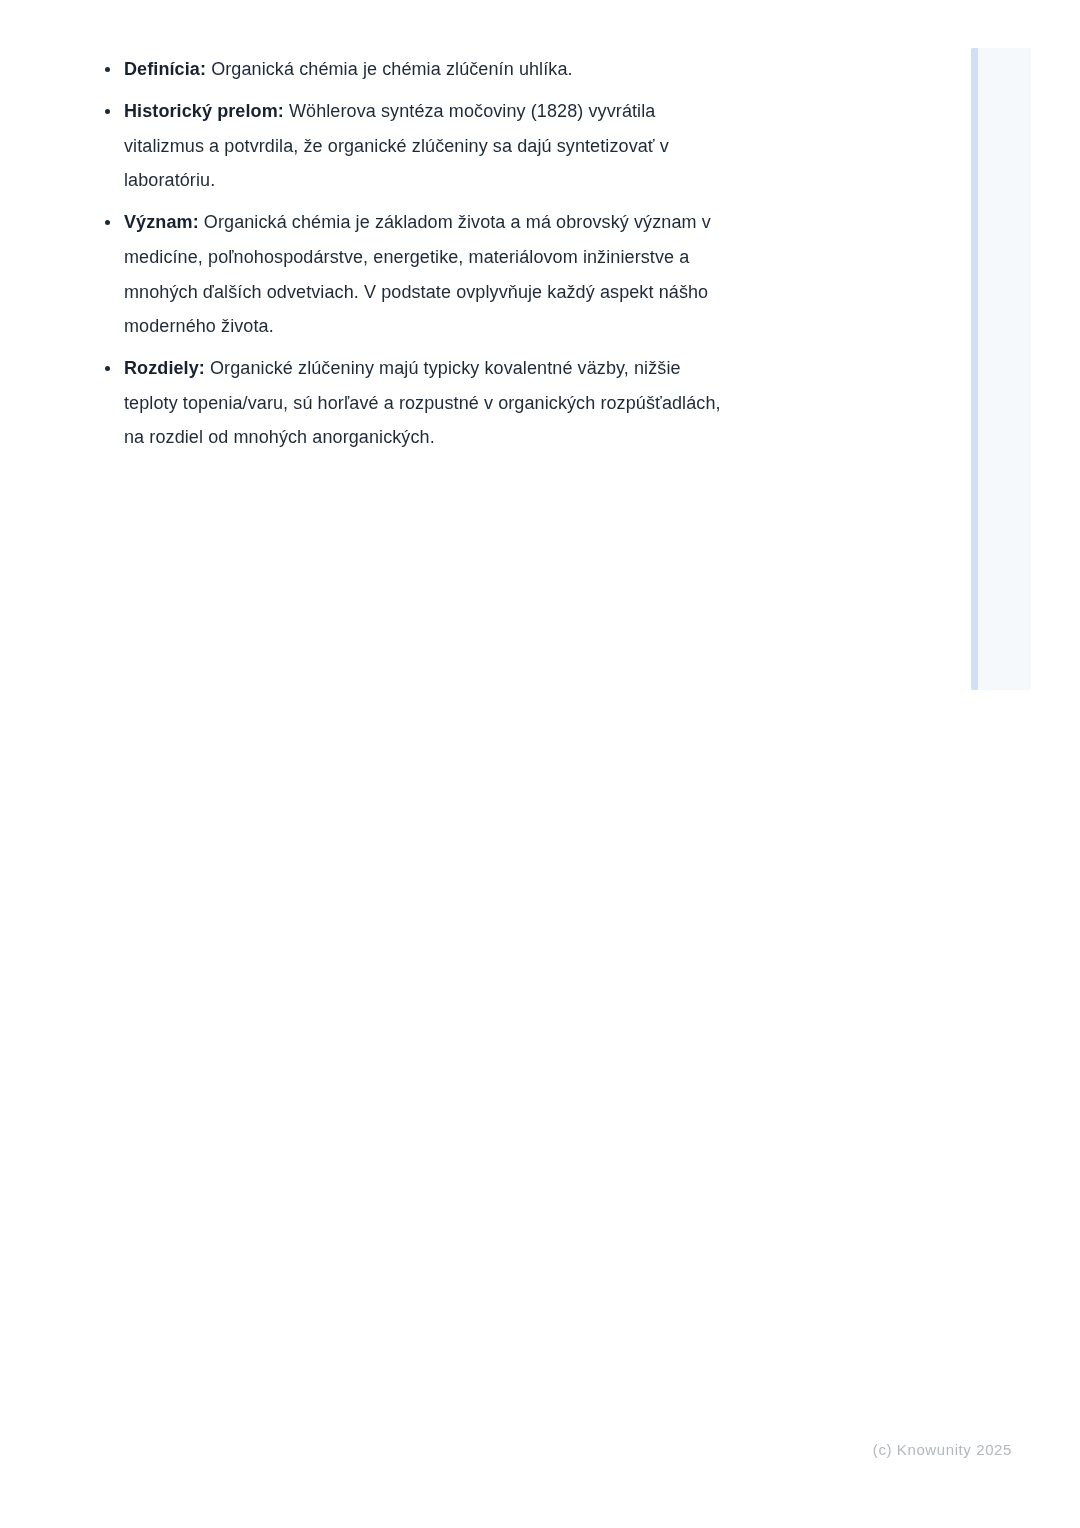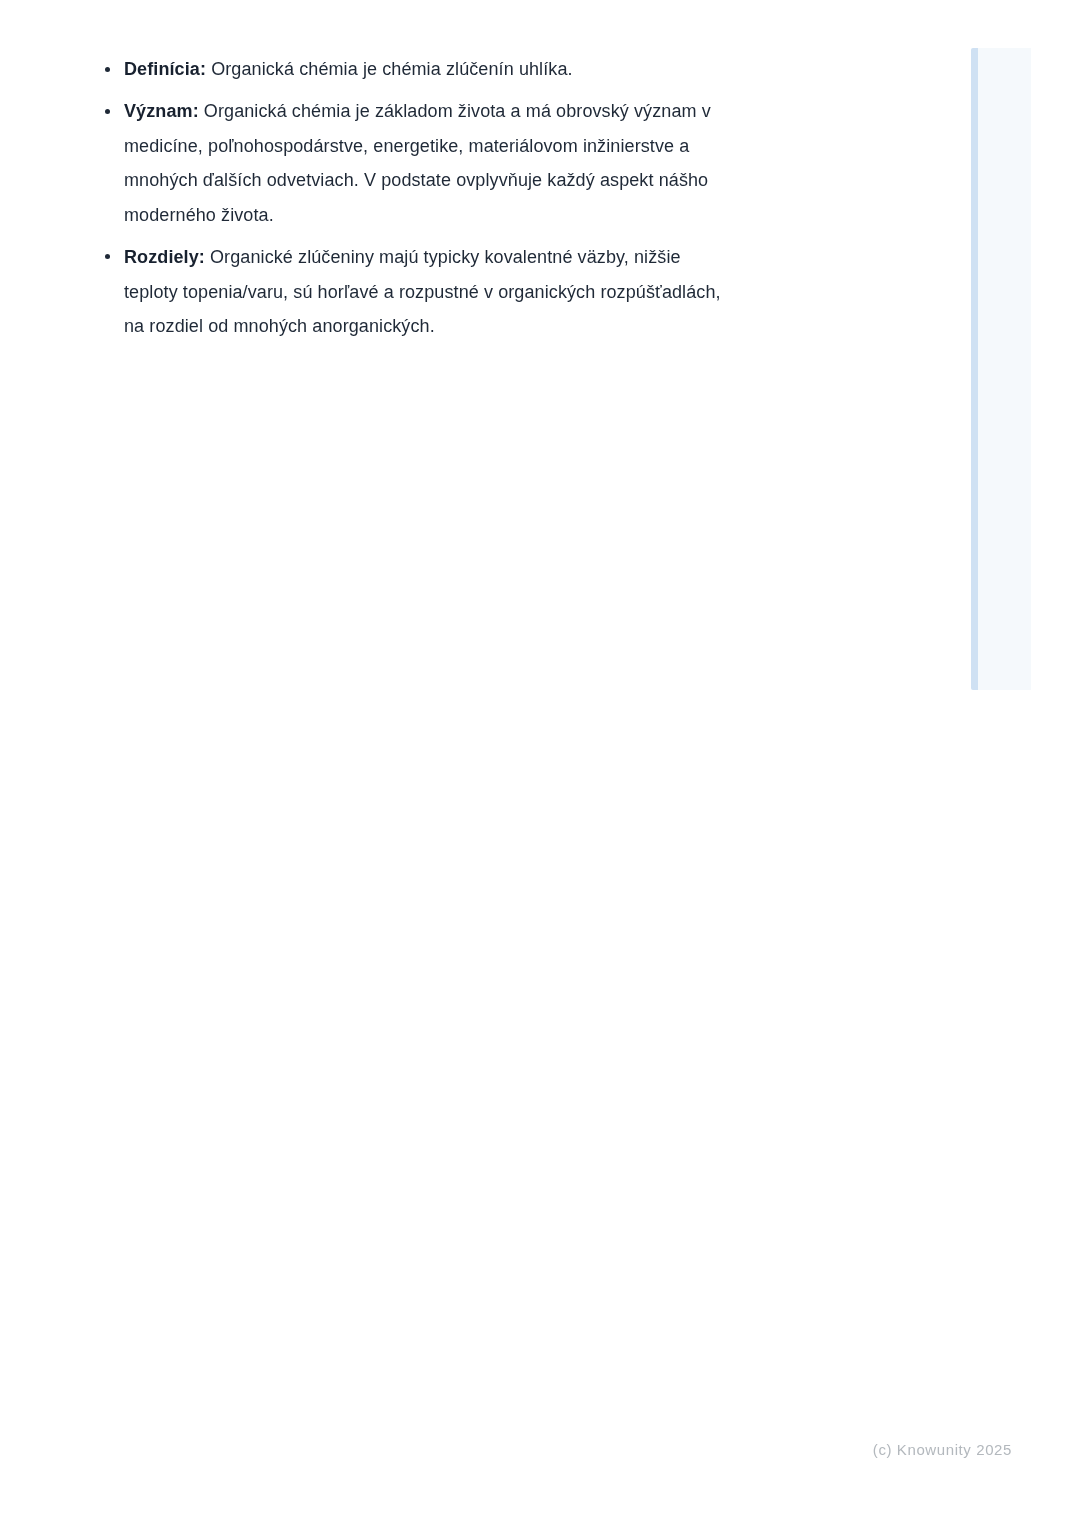--- a/index.html
+++ b/index.html
@@ -78,20 +78,25 @@
 
 <div class="page">
 
   <ul class="content-list">
 
     <li>
       <span class="bullet-dot"></span><span class="item-label">Definícia:</span><span class="item-text"> Organická chémia je chémia zlúčenín uhlíka.</span>
     </li>
 
 
+    <li>
+      <span class="bullet-dot"></span><span class="item-label">Historický prelom:</span><span class="item-text"> Wöhlerova syntéza močoviny (1828) vyvrátila
+vitalizmus a potvrdila, že organické zlúčeniny sa dajú syntetizovať v
+laboratóriu.</span>
+    </li>
 
     <li>
       <span class="bullet-dot"></span><span class="item-label">Význam:</span><span class="item-text"> Organická chémia je základom života a má obrovský význam v
 medicíne, poľnohospodárstve, energetike, materiálovom inžinierstve a
 mnohých ďalších odvetviach. V podstate ovplyvňuje každý aspekt nášho
 moderného života.</span>
     </li>
 
     <li>
       <span class="bullet-dot"></span><span class="item-label">Rozdiely:</span><span class="item-text"> Organické zlúčeniny majú typicky kovalentné väzby, nižšie

